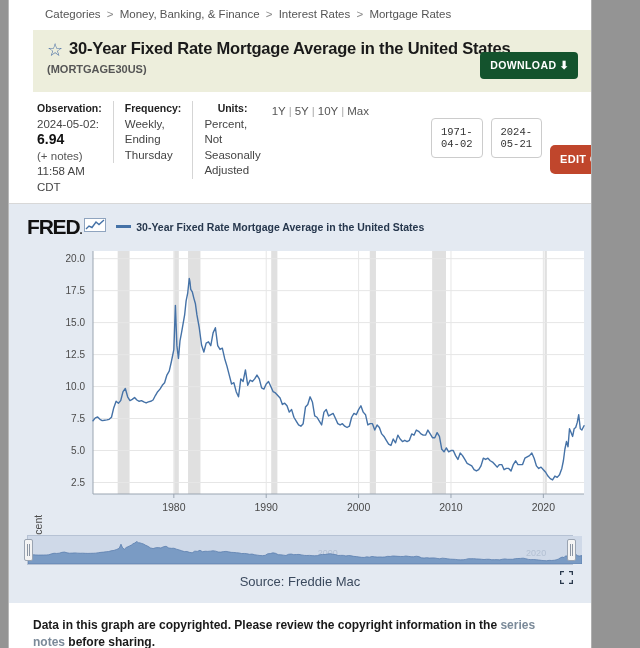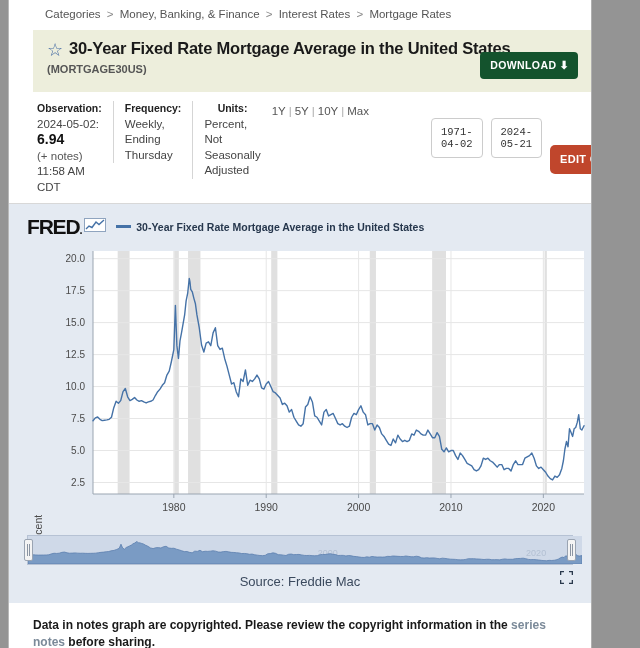--- a/index.html
+++ b/index.html
@@ -275,16 +275,16 @@
       <span>Source: Freddie Mac</span>
       <span class="fs-ico">
         <svg width="13" height="13" viewBox="0 0 13 13">
           <path d="M0.5,4 L0.5,0.5 L4,0.5 M9,0.5 L12.5,0.5 L12.5,4 M12.5,9 L12.5,12.5 L9,12.5 M4,12.5 L0.5,12.5 L0.5,9" fill="none" stroke="#2b3a4d" stroke-width="1.6"></path>
         </svg>
       </span>
     </div>
   </div>
 
   <div class="copy-box">
-    <span>Data in notes graph are copyrighted. Please review the copyright information in the </span><span class="lnk">series notes</span><span> before sharing.</span>
+    <span>Data in this graph are copyrighted. Please review the copyright information in the </span><span class="lnk">series notes</span><span> before sharing.</span>
   </div>
 
 </div>
 
 </body></html>

